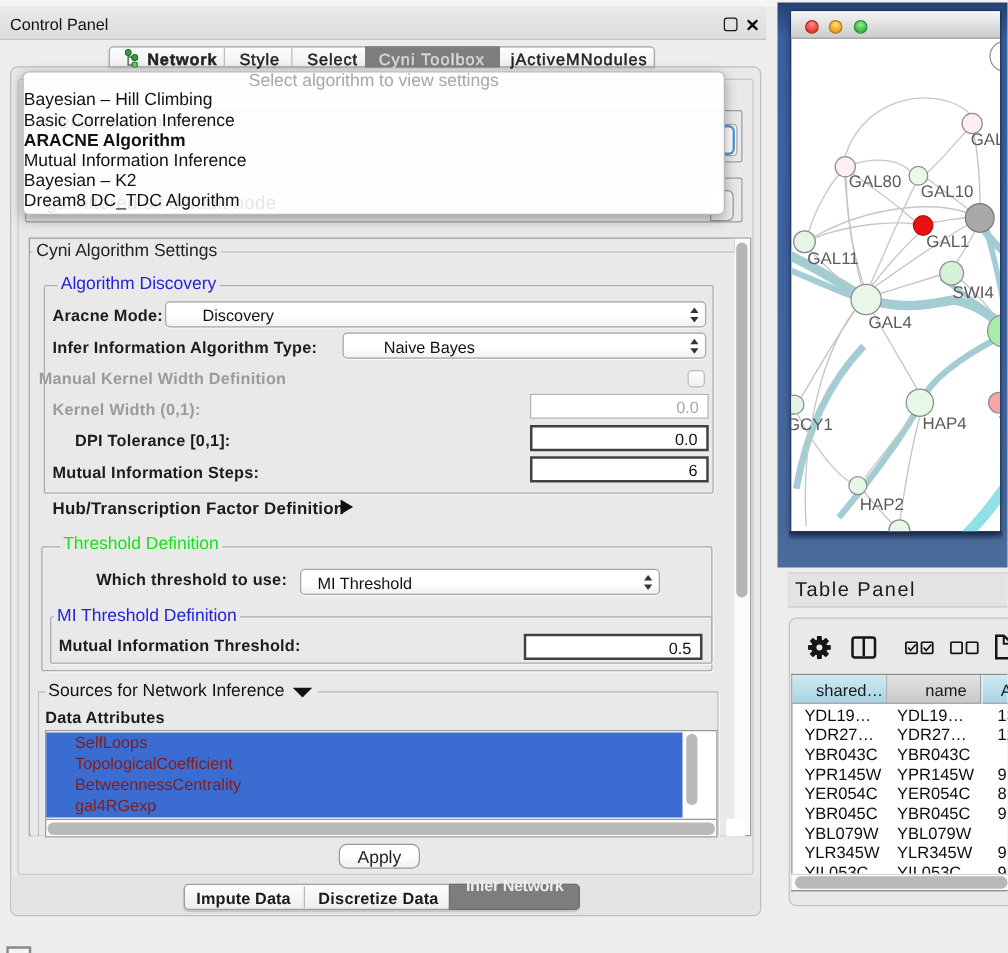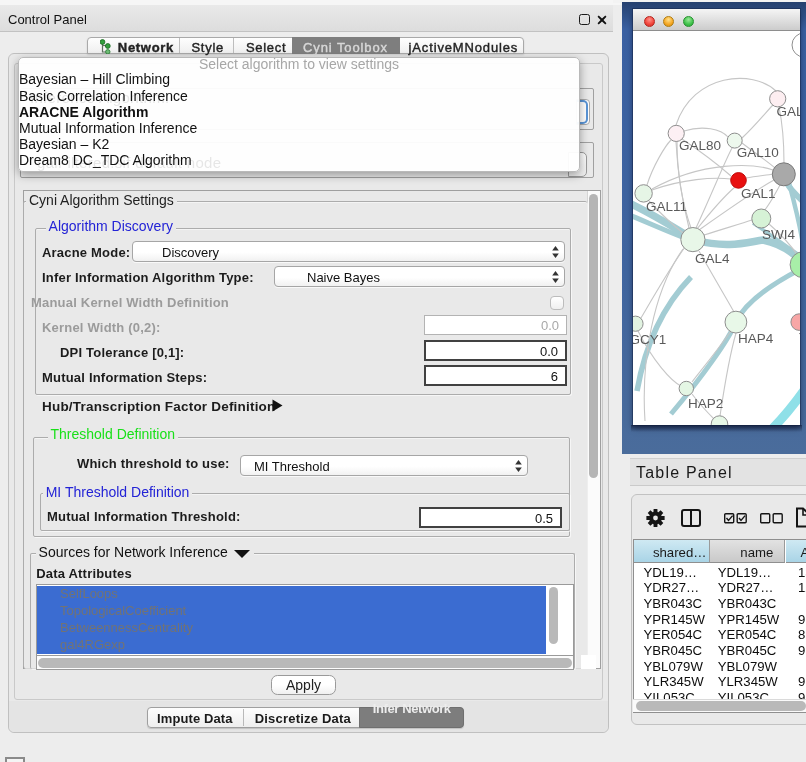--- a/index.html
+++ b/index.html
@@ -79,21 +79,21 @@
     <span class="ct" style="left:32px;">Naive Bayes</span>
  <svg class="stp" viewBox="0 0 7 12">
       <path d="M3.5 0 L6.8 4.4 H0.2 Z" fill="#333"></path>
       <path d="M3.5 12 L6.8 7.6 H0.2 Z" fill="#333"></path>
     </svg>
   </div>
 
 <div class="lbl dis" style="left:31px; top:295px;">Manual Kernel Width Definition</div>
 <div class="abs" style="left:550px; top:296px; width:14px; height:14px; background:linear-gradient(#ffffff,#efefef); border:1.5px solid #bcbcbc; border-radius:4px;"></div>
 
-<div class="lbl dis" style="left:42px; top:320px;">Kernel Width (0,2):</div>
+<div class="lbl dis" style="left:42px; top:320px;">Kernel Width (0,1):</div>
 <div class="tf" style="left:424px; top:315px; width:143px; height:20px; border:1px solid #b3b3b3; color:#a8a8a8; padding:2px 7px 0 0;">0.0</div>
 
 <div class="lbl" style="left:60px; top:345px;">DPI Tolerance [0,1]:</div>
 <div class="tf" style="left:424px; top:340px; width:143px; height:21px; border:2px solid #414141; color:#111; padding:1.5px 7px 0 0;">0.0</div>
 
 <div class="lbl" style="left:42px; top:370px;">Mutual Information Steps:</div>
 <div class="tf" style="left:424px; top:365px; width:143px; height:21px; border:2px solid #414141; color:#111; padding:1.5px 7px 0 0;">6</div>
 
 <div class="lbl" style="left:42px; top:399px; font-size:13.5px;">Hub/Transcription Factor Definition</div>
 <svg class="abs" style="left:272px; top:399px;" width="11" height="13" viewBox="0 0 11 13">
@@ -122,21 +122,21 @@
 <div class="gtitle" style="left:35.6px; top:543.5px; color:#111;">Sources for Network Inference</div>
 <div class="abs" style="left:230px; top:550px; width:24px; height:7px; background:#e9e9e9;"></div>
 <svg class="abs" style="left:234px; top:550px;" width="16" height="8" viewBox="0 0 16 8">
     <path d="M0 0 H16 L8 8 Z" fill="#111"></path>
   </svg>
 
 <div class="lbl" style="left:36.2px; top:565.5px;">Data Attributes</div>
 
 <div class="abs" style="left:36px; top:584px; width:538px; height:71px; background:#fff; border:1px solid #9a9a9a; border-bottom:none;"></div>
 <div class="abs" style="left:37px; top:586px; width:509px; height:68px; background:#3b6cd1;"></div>
-<div class="abs" style="left:60px; top:584.5px; font-size:13px; color:#737373; line-height:17px;">SelfLoops<br>TopologicalCoefficient<br>BetweennessCentrality<br>gal4RGexp</div>
+<div class="abs" style="left:60px; top:584.5px; font-size:13px; color:#7f1d1d; line-height:17px;">SelfLoops<br>TopologicalCoefficient<br>BetweennessCentrality<br>gal4RGexp</div>
 <div class="abs" style="left:549px; top:587px; width:9px; height:57px; background:#b9b9b9; border-radius:4.5px;"></div>
 
 <div class="abs" style="left:36px; top:655px; width:538px; height:15px; background:#fcfcfc; border:1px solid #9a9a9a;"></div>
 <div class="abs" style="left:38px; top:658px; width:534px; height:10px; background:#b9b9b9; border-radius:5px;"></div>
 <div class="abs" style="left:581px; top:655px; width:15px; height:14px; background:#fff;"></div>
 
 <div class="abs" style="left:271px; top:675px; width:65px; height:20px; background:linear-gradient(#ffffff 0 50%,#f0f0f0); border:1px solid #9a9a9a; border-radius:6.5px; font-size:14px; color:#222; text-align:center; padding-top:1px;">Apply</div>
 
 <div class="abs" style="left:9px; top:701px; width:599px; height:31px; background:#e4e4e4; border-radius:0 0 6px 6px;"></div>
 <div class="abs" style="left:147px; top:707.2px; width:316.6px; height:21px; background:linear-gradient(#fdfdfd,#eeeeee); border:1px solid #9f9f9f; border-radius:4px; box-shadow:0 1px 1px rgba(0,0,0,0.15);"></div>

